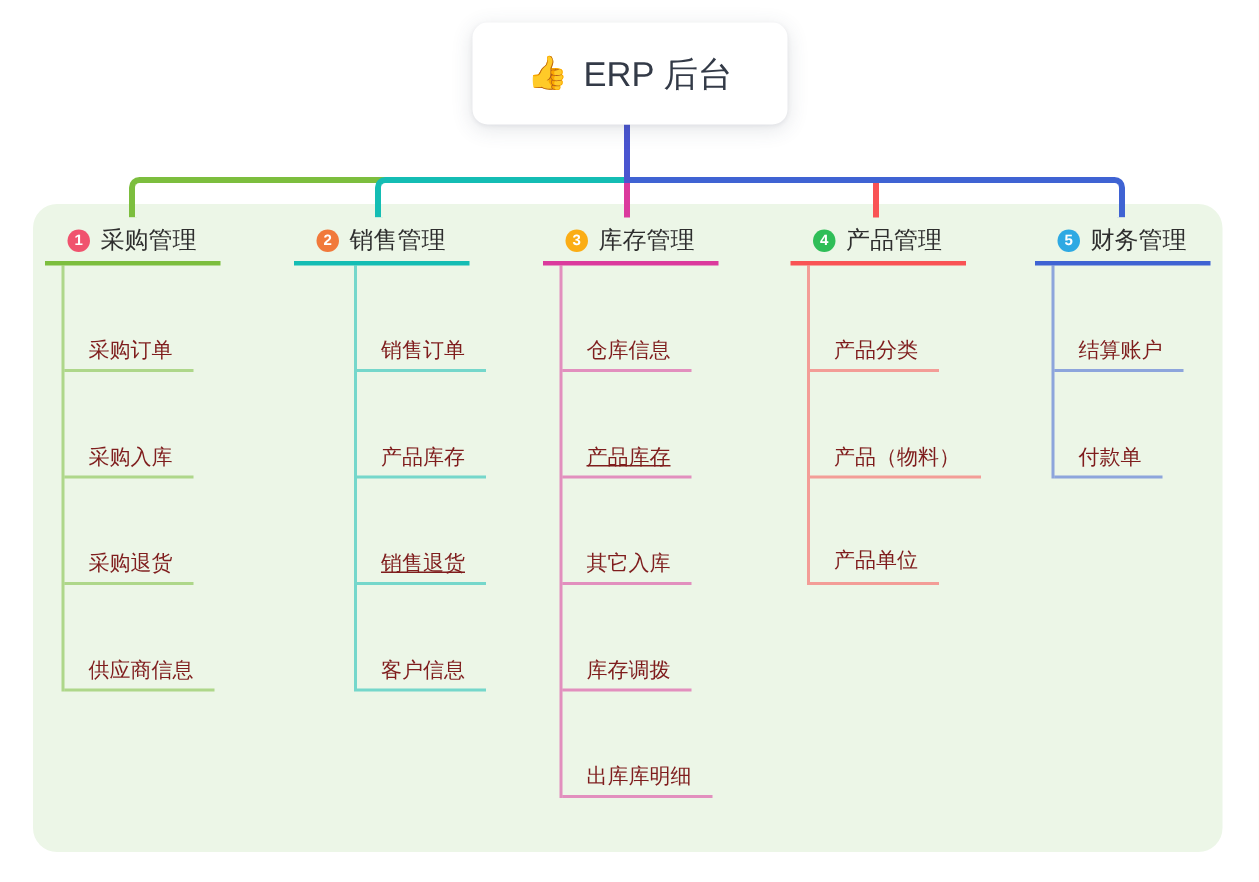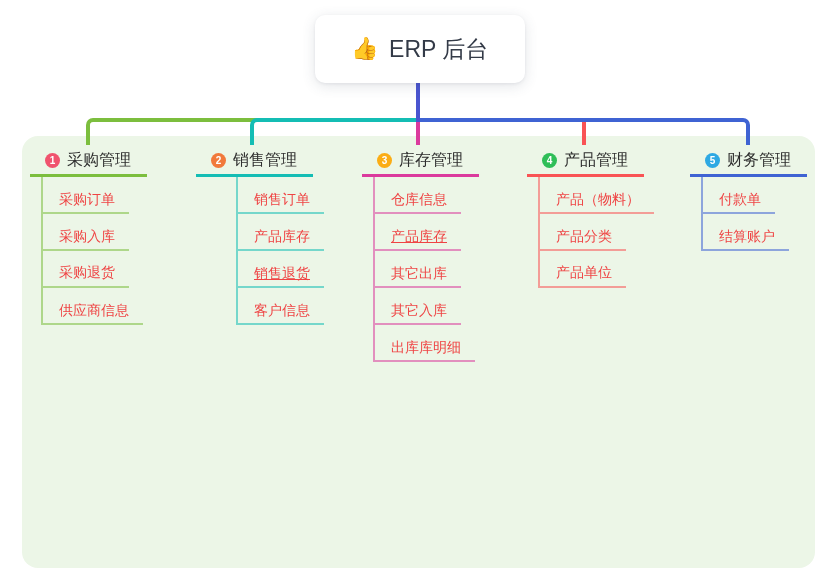--- a/index.html
+++ b/index.html
@@ -88,25 +88,25 @@
   }
   .children {
     list-style: none;
     margin: 0 0 0 11px;
     padding: 0;
     border-left: 2px solid;
     width: fit-content;
   }
   .children li {
     width: fit-content;
-    padding: 13px 14px 4px 16px;
+    padding: 47px 14px 4px 16px;
     border-bottom: 2px solid;
     font-size: 14px;
     line-height: 18px;
-    color: #ef4444;
+    color: #7f1d1d;
     white-space: nowrap;
     cursor: pointer;
   }
 </style>
 </head>
 <body>
 
 <div id="stage">
 
   <div class="panel"></div>
@@ -125,21 +125,21 @@
 
   <div id="branches-host">
     <div class="branch" style="left: 30px;">
       <div class="branch-header" style="border-bottom-color: rgb(124, 190, 62);">
         <span class="badge" style="background: rgb(240, 83, 110);">1</span>
         <span class="branch-title">采购管理</span>
       </div>
       <ul class="children" style="border-left-color: rgba(124, 190, 62, 0.55);">
           <li style="border-bottom-color: rgba(124, 190, 62, 0.55);">采购订单</li>
           <li style="border-bottom-color: rgba(124, 190, 62, 0.55);">采购入库</li>
-          <li style="border-bottom-color: rgba(124, 190, 62, 0.55); font-family: Liberation Mono, monospace;">采购退货</li>
+          <li style="border-bottom-color: rgba(124, 190, 62, 0.55);">采购退货</li>
           <li style="border-bottom-color: rgba(124, 190, 62, 0.55);">供应商信息</li>
         </ul>
     </div>
 
     <div class="branch" style="left: 196px;">
       <div class="branch-header" style="border-bottom-color: rgb(20, 189, 180);">
         <span class="badge" style="background: rgb(241, 121, 59);">2</span>
         <span class="branch-title">销售管理</span>
       </div>
       <ul class="children" style="border-left-color: rgba(20, 189, 180, 0.55); margin-left: 40px;">
@@ -151,43 +151,43 @@
     </div>
 
     <div class="branch" style="left: 362px;">
       <div class="branch-header" style="border-bottom-color: rgb(219, 58, 157);">
         <span class="badge" style="background: rgb(251, 173, 21);">3</span>
         <span class="branch-title">库存管理</span>
       </div>
       <ul class="children" style="border-left-color: rgba(219, 58, 157, 0.55);">
           <li style="border-bottom-color: rgba(219, 58, 157, 0.55);">仓库信息</li>
           <li style="border-bottom-color: rgba(219, 58, 157, 0.55); text-decoration: underline;">产品库存</li>
-          <li style="border-bottom-color: rgba(219, 58, 157, 0.55);">其它出库</li>
           <li style="border-bottom-color: rgba(219, 58, 157, 0.55);">其它入库</li>
+          <li style="border-bottom-color: rgba(219, 58, 157, 0.55);">库存调拨</li>
           <li style="border-bottom-color: rgba(219, 58, 157, 0.55);">出库库明细</li>
         </ul>
     </div>
 
     <div class="branch" style="left: 527px;">
       <div class="branch-header" style="border-bottom-color: rgb(249, 83, 85);">
         <span class="badge" style="background: rgb(47, 190, 88);">4</span>
         <span class="branch-title">产品管理</span>
       </div>
       <ul class="children" style="border-left-color: rgba(249, 83, 85, 0.55);">
+          <li style="border-bottom-color: rgba(249, 83, 85, 0.55);">产品分类</li>
           <li style="border-bottom-color: rgba(249, 83, 85, 0.55);">产品（物料）</li>
-          <li style="border-bottom-color: rgba(249, 83, 85, 0.55);">产品分类</li>
           <li style="border-bottom-color: rgba(249, 83, 85, 0.55); font-family: Liberation Mono, monospace;">产品单位</li>
         </ul>
     </div>
 
     <div class="branch" style="left: 690px;">
       <div class="branch-header" style="border-bottom-color: rgb(63, 99, 211);">
         <span class="badge" style="background: rgb(46, 169, 227);">5</span>
         <span class="branch-title">财务管理</span>
       </div>
       <ul class="children" style="border-left-color: rgba(63, 99, 211, 0.55);">
+          <li style="border-bottom-color: rgba(63, 99, 211, 0.55);">结算账户</li>
           <li style="border-bottom-color: rgba(63, 99, 211, 0.55);">付款单</li>
-          <li style="border-bottom-color: rgba(63, 99, 211, 0.55);">结算账户</li>
         </ul>
     </div>
   </div>
 
 </div>
 
 </body></html>

